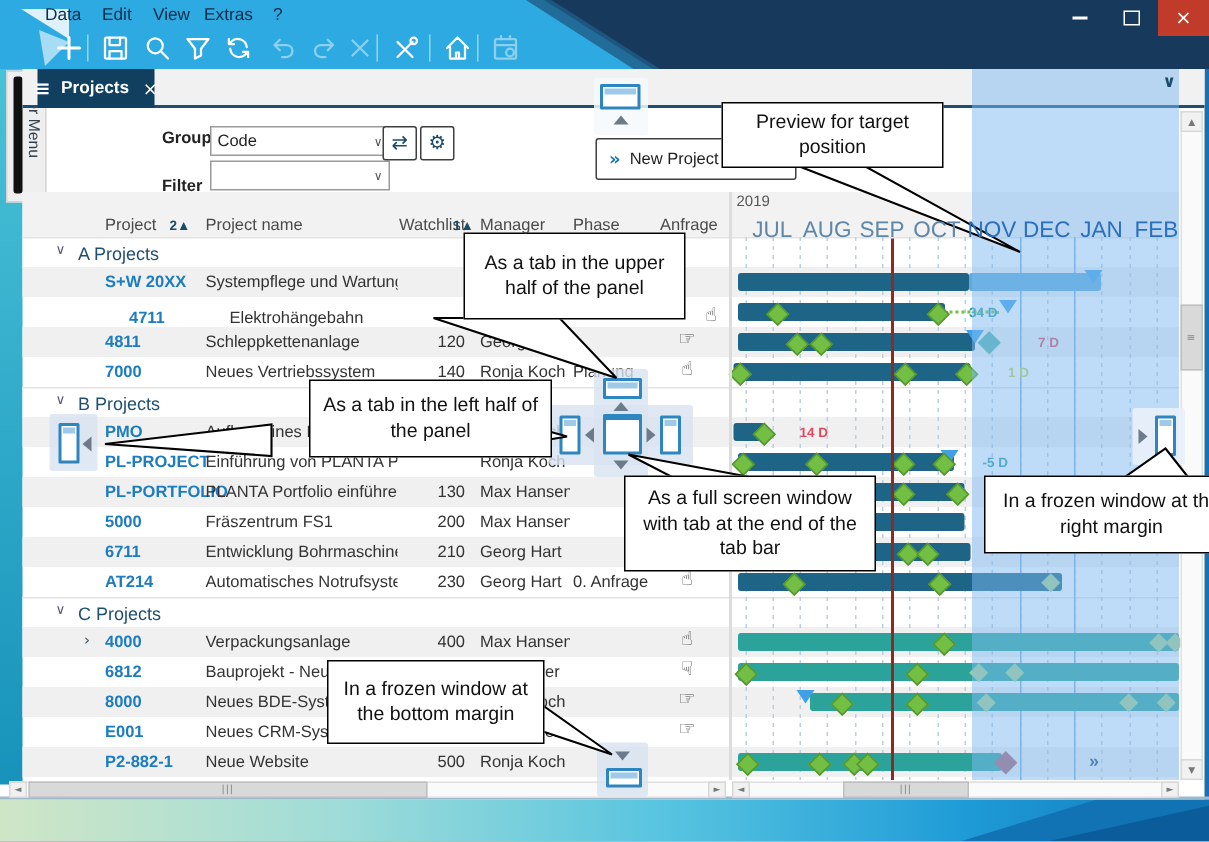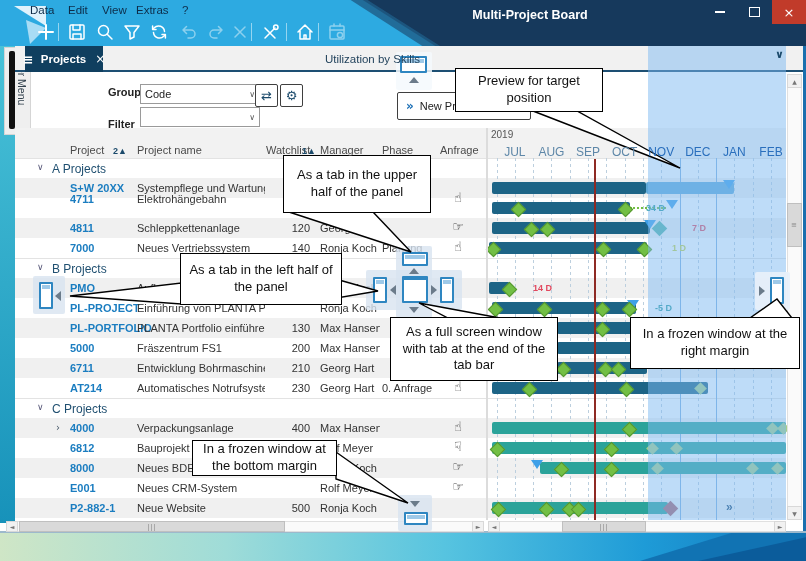--- a/index.html
+++ b/index.html
@@ -50,21 +50,21 @@
       display:flex;align-items:center;justify-content:center;font-size:13px;color:#1b4a6b;}
   #new-proj{left:397px;top:92px;width:116px;height:26px;border:1.5px solid #3f3f3f;border-radius:2px;
       background:#fff;display:flex;align-items:center;font-size:11px;color:#222;padding:0 8px;}
   #new-proj .chevs{color:#1b6fb5;font-weight:bold;margin-right:6px;font-size:12px;}
 
   
   #hdrstrip{left:15px;top:128px;width:771px;height:30px;background:#f2f2f2;border-bottom:1px solid #d9d9d9;}
   .th{top:144px;font-size:11px;color:#4a4a4a;}
   .sort{font-size:9px;color:#1b4a6b;font-weight:bold;}
   #year{left:491px;top:129px;font-size:10px;color:#555;}
-  .month{top:145px;width:40px;margin-left:-20px;text-align:center;font-size:12px;color:#5e87a8;}
+  .month{top:145px;width:40px;margin-left:-20px;text-align:center;font-size:15px;color:#5e87a8;}
   .month.hl{color:#2a6fbd;}
 
   
   .row{left:15px;width:771px;height:20px;}
   .row.shade{background:#f0f0f0;}
   .row.group{background:#fff;border-top:1px solid #e3e3e3;}
   .gchev{position:absolute;left:22px;top:3px;font-size:9px;color:#557;}
   .gname{position:absolute;left:37px;top:3px;font-size:12px;color:#1f4f70;}
   .c-id{position:absolute;left:55px;top:4px;font-size:11px;font-weight:bold;color:#1b7dc0;white-space:nowrap;}
   .c-exp{position:absolute;left:41px;top:4px;font-size:10px;color:#456;}
@@ -101,21 +101,21 @@
 
   
   .sb{background:#fafafa;border:1px solid #e0e0e0;box-sizing:border-box;}
   .sb-btn{background:#f1f1f1;border:1px solid #d8d8d8;box-sizing:border-box;display:flex;
       align-items:center;justify-content:center;font-size:6px;color:#777;}
   .sb-thumb{background:#d9d9d9;border:1px solid #bfbfbf;box-sizing:border-box;display:flex;
       align-items:center;justify-content:center;font-size:7px;color:#888;letter-spacing:1px;}
 
   
   .callout{background:#fff;border:1.4px solid #000;display:flex;align-items:center;justify-content:center;
-      text-align:center;font-size:13px;color:#111;line-height:1.28;padding:2px 4px;box-sizing:border-box;}
+      text-align:center;font-size:13px;color:#111;line-height:1.28;padding:2px 4px;box-sizing:border-box;margin-left:26px;}
   #tails{left:0;top:0;width:806px;height:561px;pointer-events:none;}
 
   
   #desktop{left:0;top:533px;width:806px;height:28px;
     background:linear-gradient(90deg,#cfe6c6 0%,#9fdcd8 28%,#57c4e0 55%,#1e9bd7 80%,#1478bc 100%);}
   #desktop .p1{left:640px;top:0;width:166px;height:28px;background:#1173b3;
     clip-path:polygon(0 100%,55% 0,100% 0,100% 100%);}
   #desktop .p2{left:640px;top:0;width:166px;height:28px;background:#0b5c9b;
     clip-path:polygon(35% 100%,100% 15%,100% 100%);}
   #rborder{left:803px;top:0;width:3px;height:533px;background:#1a6fae;}
@@ -134,21 +134,20 @@
   <div class="abs" id="bborder"></div>
 
   <div class="abs" id="titlebar">
     <div class="abs navy"></div>
     <div class="abs navy2"></div>
     <svg class="abs" style="left:6px;top:2px" width="44" height="42">
       <polygon points="8,4 40,4 40,24" fill="#dff2fc"></polygon>
       <polygon points="20,18 40,26 24,42" fill="#a8dcf5"></polygon>
     </svg>
     <div id="menu-row"></div>
-    <div class="abs" id="win-title">Multi-Project Board</div>
     <div class="abs winbtn" style="left:706px">
         <span class="minbar"></span>
       </div>
     <div class="abs winbtn" style="left:740px">
         <span class="maxbox"></span>
       </div>
     <div class="abs winbtn glyph" id="btn-close" style="left:772px">×</div>
     <div id="toolbar"></div>
   <div class="abs menu-item" style="left: 30px;">Data</div>
       <div class="abs menu-item" style="left: 68px;">Edit</div>
@@ -257,21 +256,21 @@
         <div class="gchev glyph">∨</div>
         <div class="gname">A Projects</div>
       </div>
       <div class="abs row shade" style="top: 178px;">
         <div class="c-id">S+W 20XX</div>
         <div class="c-name">Systempflege und Wartung</div>
         <div class="c-pri"></div>
         <div class="c-man"></div>
         <div class="c-pha"></div>
       </div>
-      <div class="abs row" style="top: 189px;">
+      <div class="abs row" style="top: 202px; margin-left: 16px;">
         <div class="c-id">4711</div>
         <div class="c-name">Elektrohängebahn</div>
         <div class="c-pri"></div>
         <div class="c-man"></div>
         <div class="c-pha"></div>
         <div class="c-est glyph">☝</div>
       </div>
       <div class="abs row shade" style="top: 218px;">
         <div class="c-id">4811</div>
         <div class="c-name">Schleppkettenanlage</div>
@@ -552,30 +551,27 @@
       <polygon points="448,318 500,318 419,303" fill="#ffffff" stroke="#000000" stroke-width="1.4"></polygon>
       <polygon points="750,318 792,318 777,299" fill="#ffffff" stroke="#000000" stroke-width="1.4"></polygon>
       <polygon points="336,452 336,479 408,503" fill="#ffffff" stroke="#000000" stroke-width="1.4"></polygon>
     </svg>
   <div id="callouts">
       <div class="abs callout" style="left: 455px; top: 68px; width: 148px; height: 44px;">Preview for target position</div>
       <div class="abs callout" style="left: 283px; top: 155px; width: 148px; height: 58px;">As a tab in the upper half of the panel</div>
       <div class="abs callout" style="left: 180px; top: 253px; width: 162px; height: 52px;">As a tab in the left half of the panel</div>
       <div class="abs callout" style="left: 390px; top: 317px; width: 168px; height: 64px;">As a full screen window with tab at the end of the tab bar</div>
       <div class="abs callout" style="left: 630px; top: 317px; width: 170px; height: 52px;">In a frozen window at the right margin</div>
-      <div class="abs callout" style="left: 192px; top: 440px; width: 145px; height: 36px;">In a frozen window at the bottom margin</div>
+      <div class="abs callout" style="left: 192px; top: 440px; width: 145px; height: 56px;">In a frozen window at the bottom margin</div>
     </div>
 
 <div class="abs tab active" style="left: 25px; width: 78px;">
       <div class="ham glyph">≡</div>
       <div>Projects</div>
       <div class="cls glyph">×</div>
-    </div>
-    <div class="abs tab" style="left: 315px; width: 115px;">
-      <div>Utilization by Skills</div>
     </div>
     <div class="abs th" style="left: 70px;">Project</div>
     <div class="abs th" style="left: 137px;">Project name</div>
     <div class="abs th" style="left: 320px;">Manager</div>
     <div class="abs th" style="left: 382px;">Phase</div>
     <div class="abs th" style="left: 440px;">Anfrage</div>
     <div class="abs th" style="left: 113px;"><span class="sort">2▲</span></div>
     <div class="abs th" style="left: 266px;">Watchlist</div>
     <div class="abs th" style="left: 302px;"><span class="sort">1▲</span></div>
     <div class="abs month" style="left: 514.8px;">JUL</div>

